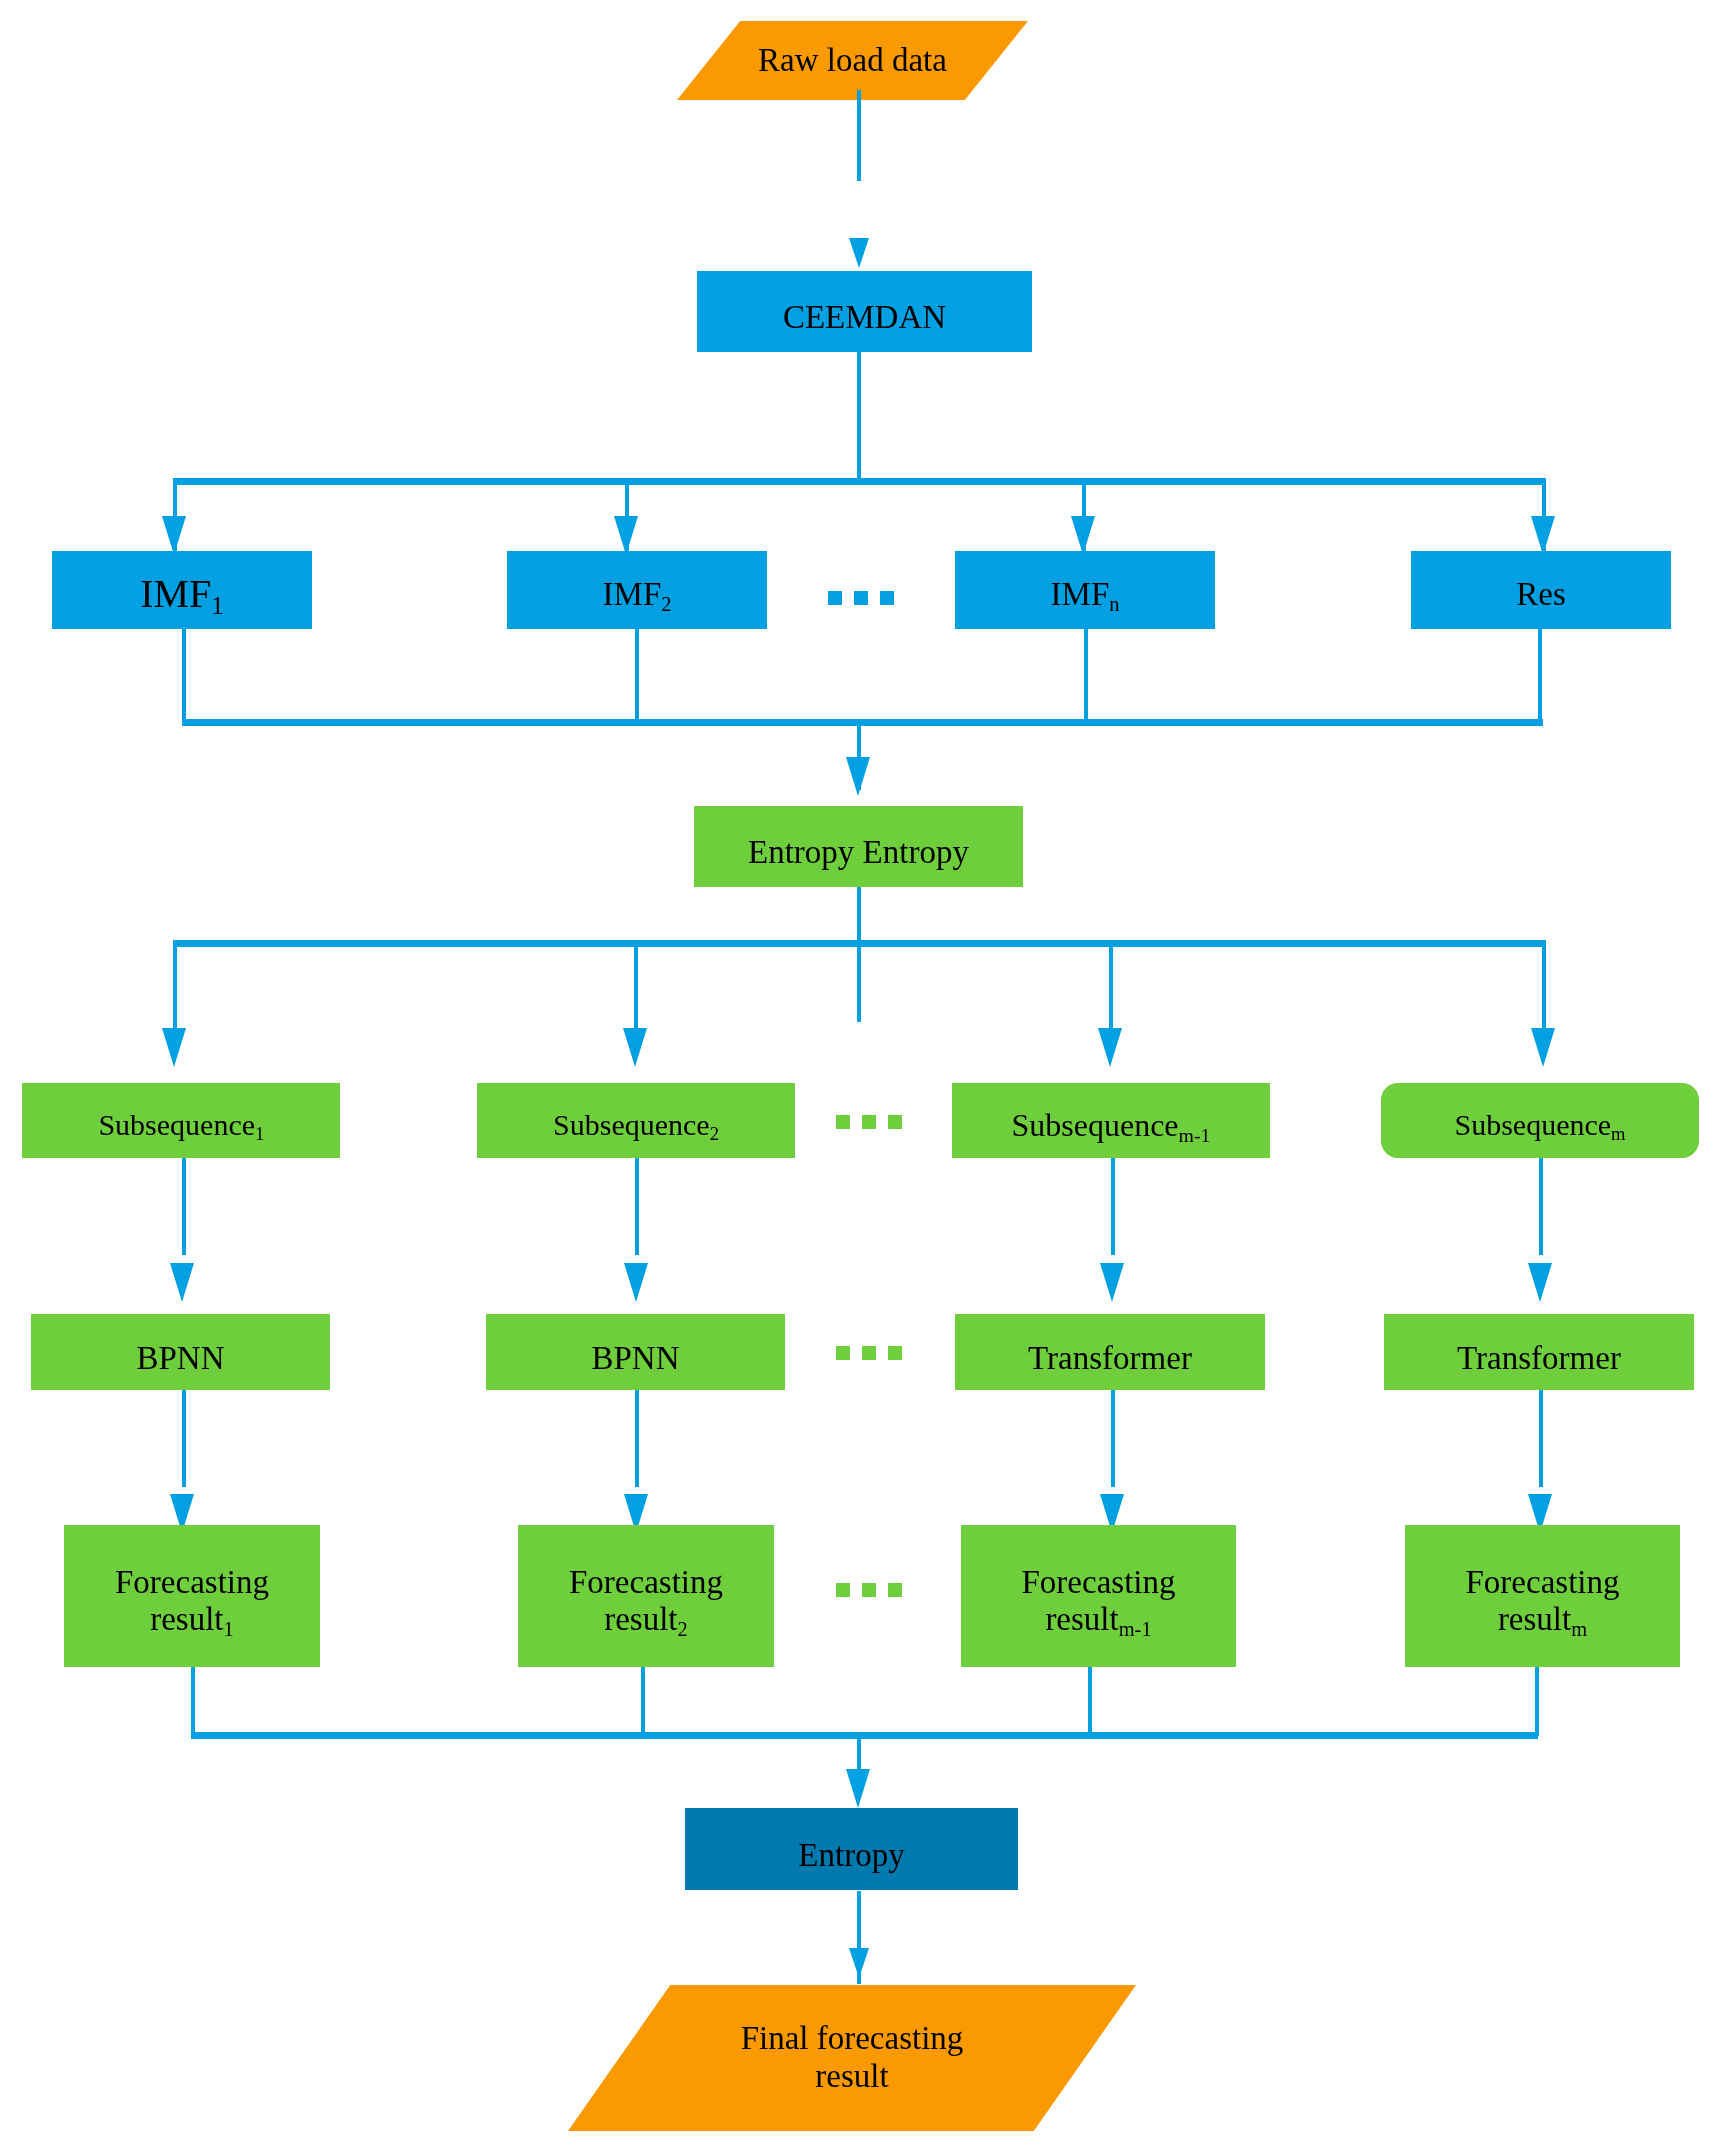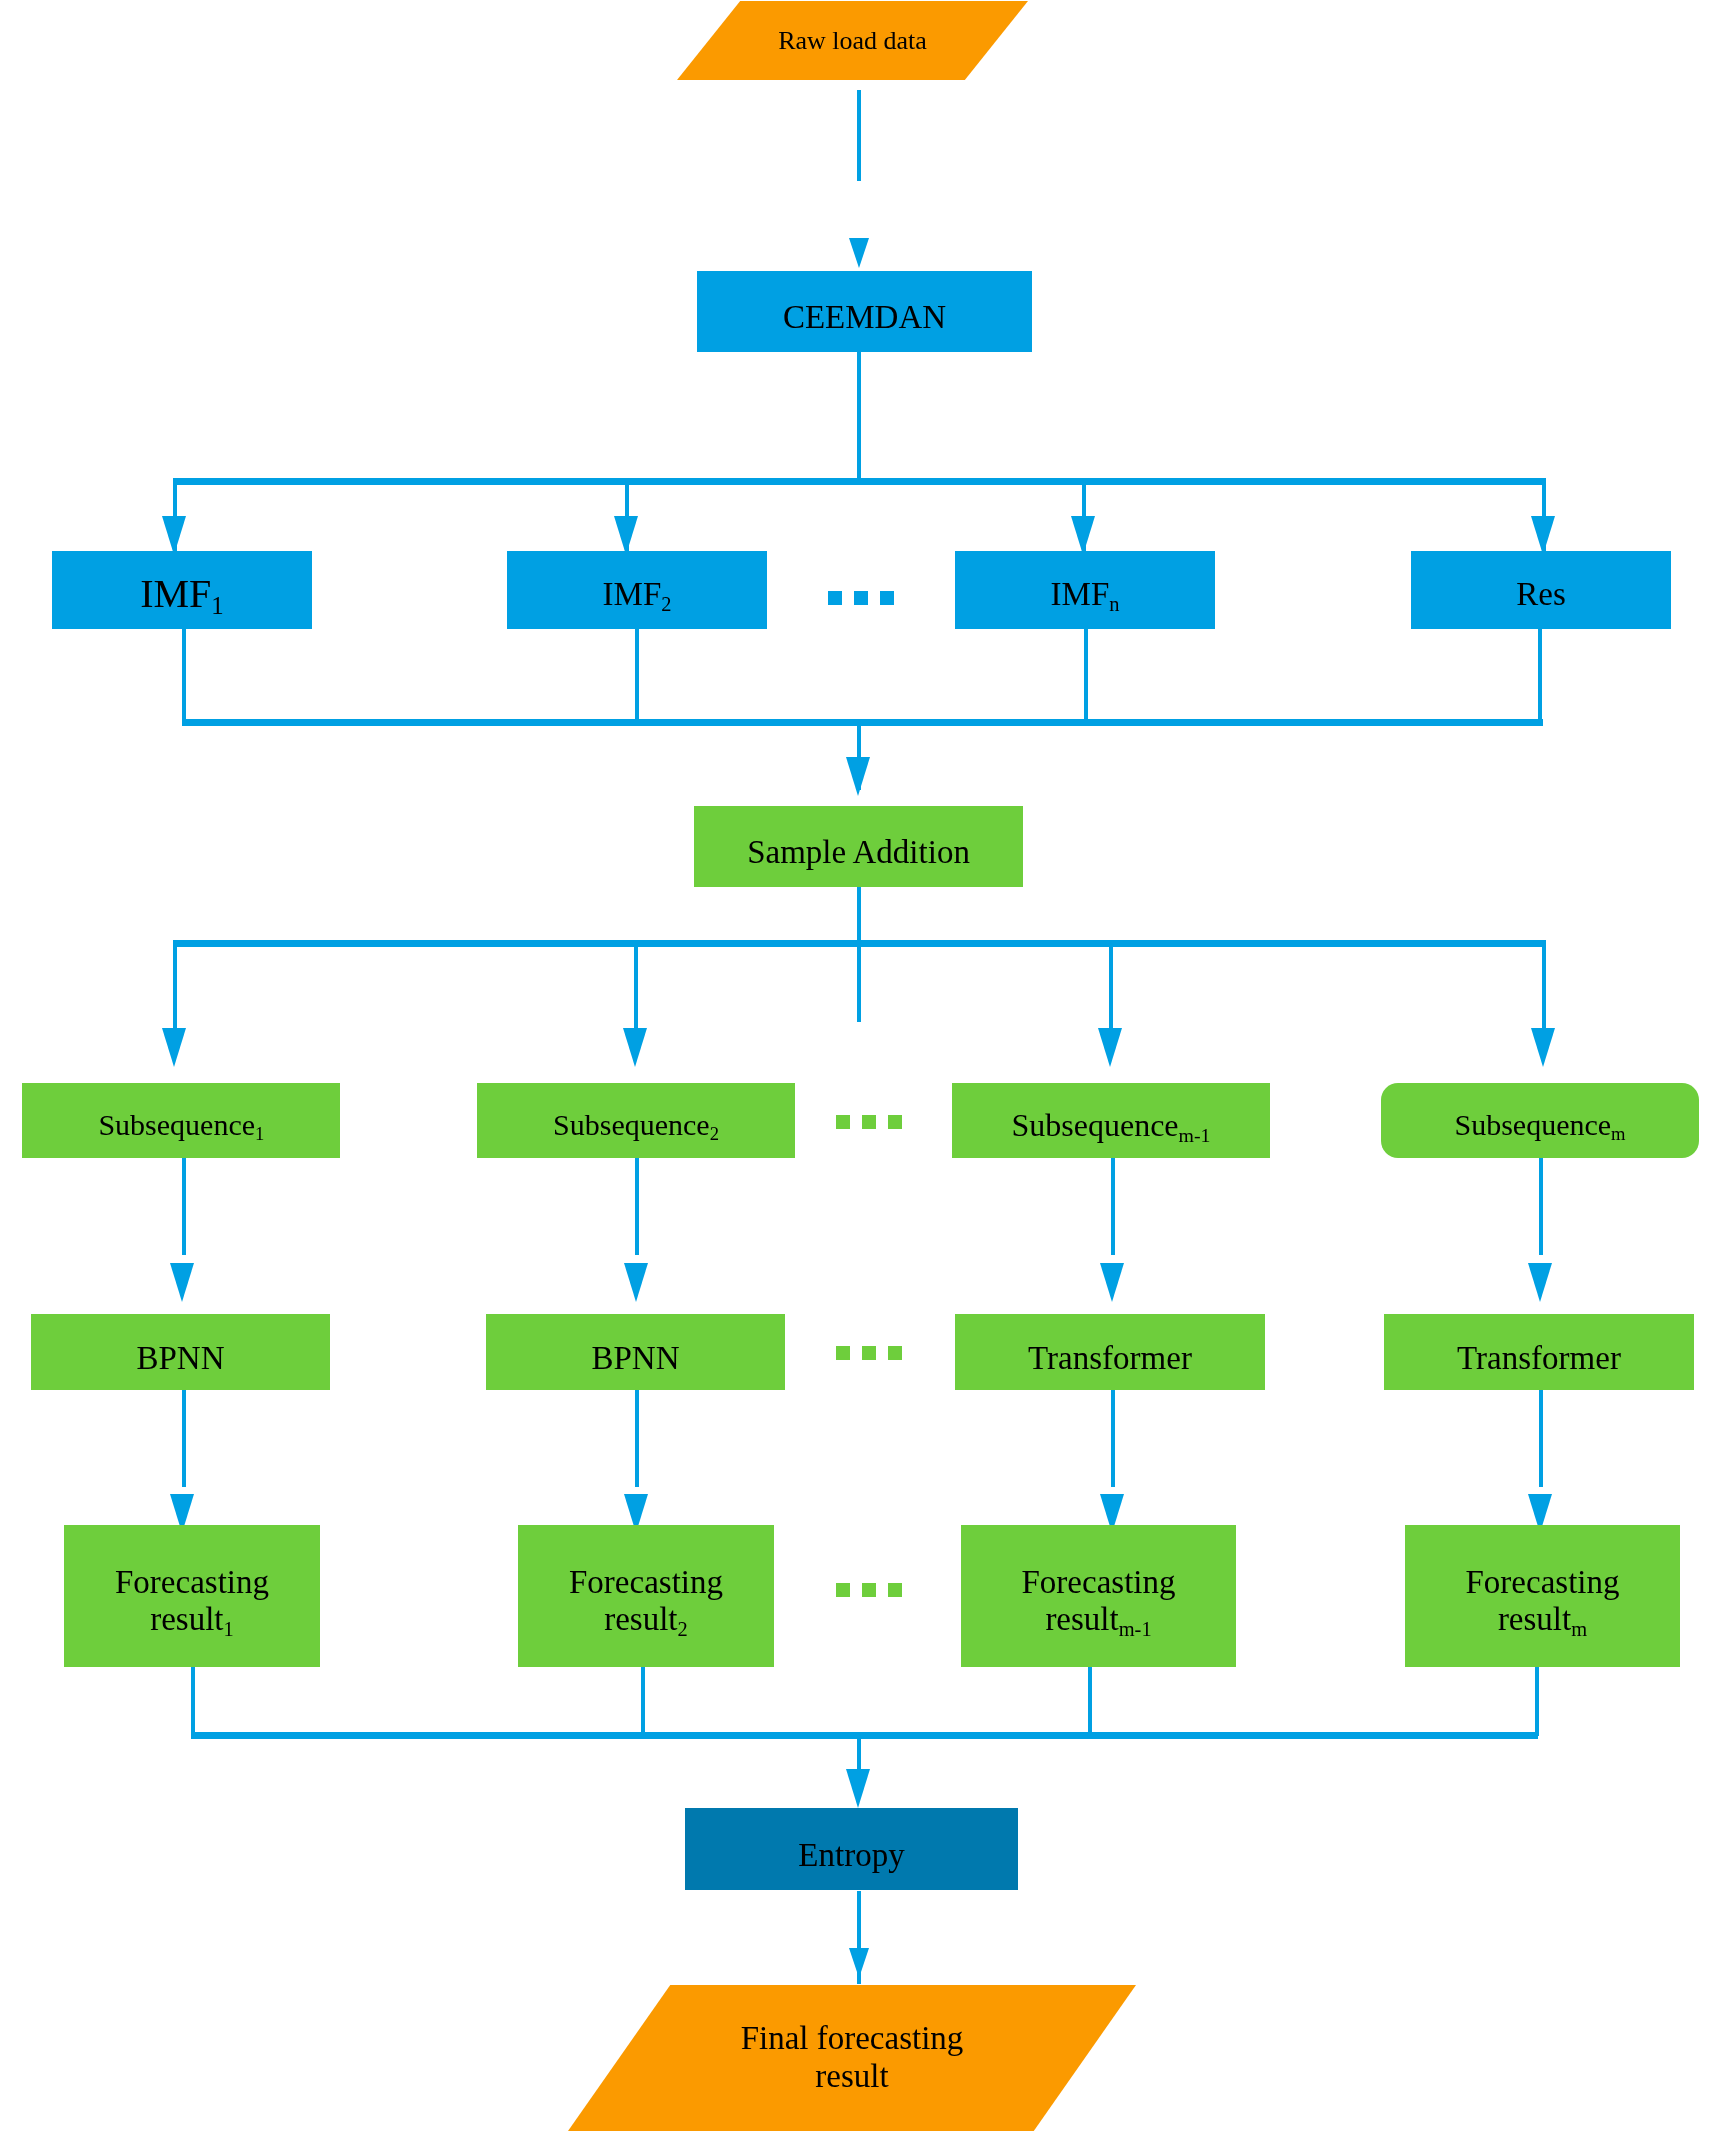--- a/index.html
+++ b/index.html
@@ -31,21 +31,21 @@
   .dots.blue-d i{background:#00A0E3;}
   .dots.green-d i{background:#6ECE3C;}
 
   sub{font-size:0.62em;vertical-align:-0.28em;}
 </style>
 </head>
 <body>
 
 <div id="stage">
 
-  <div class="para" style="left:677px;top:1px;width:351px;height:79px;font-size:26px;text-align:center;">
+  <div class="para" style="left:677px;top:21px;width:351px;height:79px;font-size:33px;text-align:center;">
     <div class="sh"></div>
     <div class="lbl">Raw load data</div>
   </div>
 
   <div class="vline" style="left:857px;top:90px;height:91px;"></div>
   <div class="arrow sm" style="left:849px;top:238px;"></div>
 
   <div class="node blue" style="left:697px;top:271px;width:335px;height:81px;font-size:33px;">
     <span class="lbl">CEEMDAN</span>
   </div>
@@ -84,21 +84,21 @@
 
   <div class="vline" style="left:182px;top:629px;height:93px;"></div>
   <div class="vline" style="left:635px;top:629px;height:93px;"></div>
   <div class="vline" style="left:1084px;top:629px;height:93px;"></div>
   <div class="vline" style="left:1538px;top:629px;height:93px;"></div>
   <div class="hbus" style="left:182px;top:719px;width:1361px;"></div>
   <div class="vline" style="left:857px;top:719px;height:71px;"></div>
   <div class="arrow" style="left:846px;top:757px;"></div>
 
   <div class="node green" style="left:694px;top:806px;width:329px;height:81px;font-size:33px;">
-    <span class="lbl">Sample Addition</span>
+    <span class="lbl">Entropy Entropy</span>
   </div>
 
   <div class="vline" style="left:857px;top:887px;height:135px;"></div>
   <div class="hbus" style="left:173px;top:940px;width:1372px;"></div>
 
   <div class="vline" style="left:173px;top:940px;height:90px;"></div>
   <div class="arrow" style="left:162px;top:1028px;"></div>
   <div class="vline" style="left:634px;top:940px;height:90px;"></div>
   <div class="arrow" style="left:623px;top:1028px;"></div>
   <div class="vline" style="left:1109px;top:940px;height:90px;"></div>

